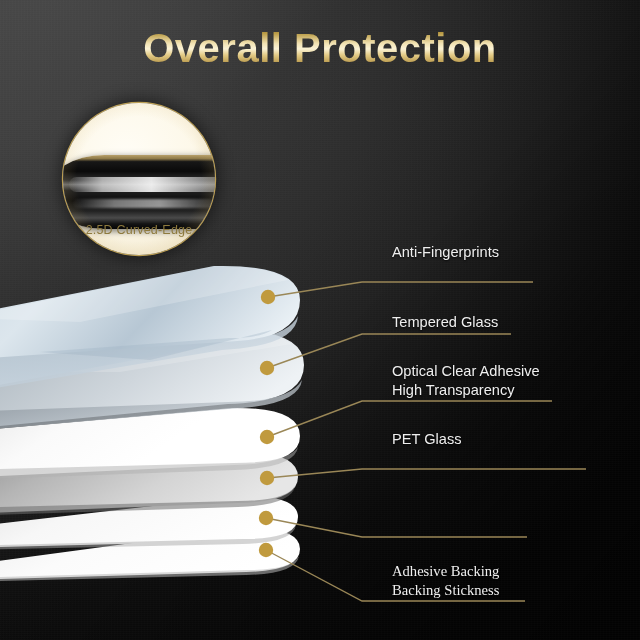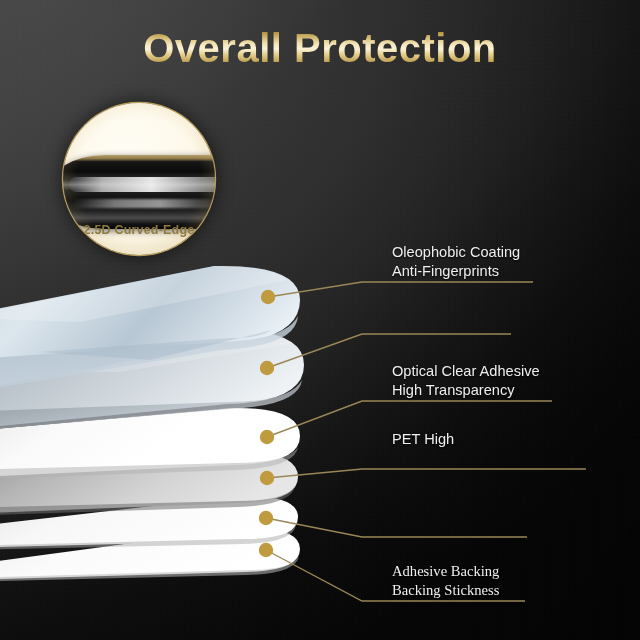--- a/index.html
+++ b/index.html
@@ -129,21 +129,20 @@
   }
   .inset-caption {
     position: absolute;
     left: 0;
     right: 0;
     bottom: 18px;
     text-align: center;
     font-size: 12.5px;
     color: #8e7a3e;
     letter-spacing: 0.2px;
-    font-weight: bold;
   }
 
   
   .layers {
     position: absolute;
     left: 0;
     top: 0;
     width: 640px;
     height: 640px;
     z-index: 3;
@@ -283,29 +282,31 @@
         <circle cx="267" cy="478" r="7.2" fill="#c09a3e"></circle>
         <polyline points="266,518 362,537 386,537 527,537" fill="none" stroke="#9a8757" stroke-width="1.4"></polyline>
         <circle cx="266" cy="518" r="7.2" fill="#c09a3e"></circle>
         <polyline points="266,550 362,601 386,601 525,601" fill="none" stroke="#9a8757" stroke-width="1.4"></polyline>
         <circle cx="266" cy="550" r="7.2" fill="#c09a3e"></circle>
       </g>
   </svg>
 
   <div class="callouts" id="label-host">
       <div class="label" style="left: 392px; top: 243px;">
-        <span>Oleophobic Coating</span>
         <span>Anti-Fingerprints</span>
+      </div>
+      <div class="label" style="left: 392px; top: 313px;">
+        <span>Tempered Glass</span>
       </div>
       <div class="label" style="left: 392px; top: 362px;">
         <span>Optical Clear Adhesive</span>
         <span>High Transparency</span>
       </div>
       <div class="label" style="left: 392px; top: 430px;">
-        <span>PET High</span>
+        <span>PET Glass</span>
       </div>
       <div class="label" style="left: 392px; top: 562px; font-family: Liberation Serif, serif;">
         <span>Adhesive Backing</span>
         <span>Backing Stickness</span>
       </div>
     </div>
 
 </div>
 
 </body></html>

